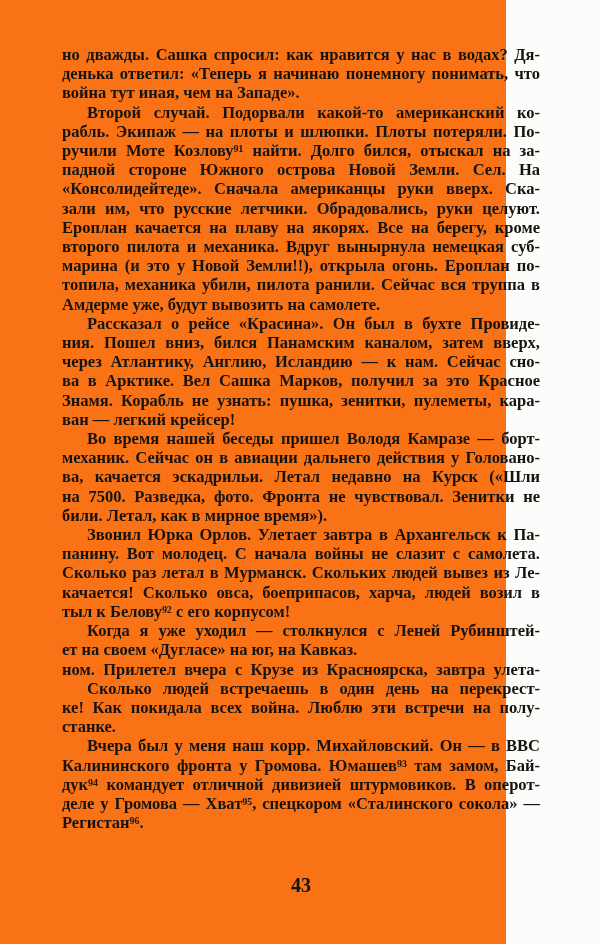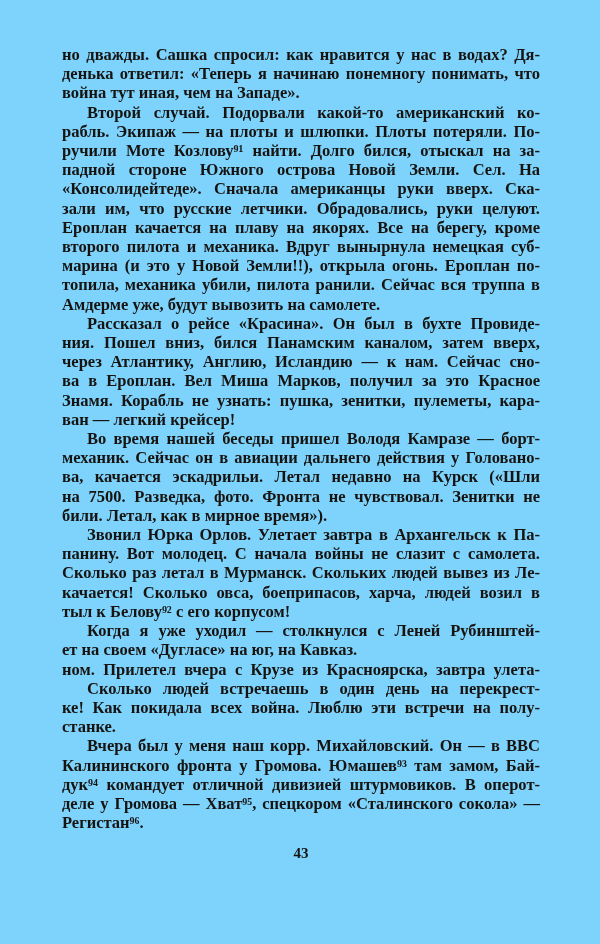--- a/index.html
+++ b/index.html
@@ -8,23 +8,23 @@
   }
   body {
     width: 600px;
     height: 944px;
     background: #fcfcfa;
     overflow: hidden;
     font-family: "Liberation Serif", "DejaVu Serif", serif;
   }
   .page {
     position: relative;
-    width: 600px;
+    width: 506px;
     height: 944px;
-    background: #7dd3fc;
+    background: #f97316;
   }
   .text-block {
     position: absolute;
     left: 62px;
     top: 45px;
     width: 478px;
     color: #161310;
     font-size: 16.5px;
     line-height: 19.2px;
     font-weight: 700;
@@ -37,25 +37,25 @@
   }
   .line.last {
     text-align-last: left;
   }
   .line.indent {
     text-indent: 25px;
   }
   .page-number {
     position: absolute;
     left: 62px;
-    top: 844px;
+    top: 876px;
     width: 478px;
     text-align: center;
     color: #161310;
-    font-size: 15px;
+    font-size: 20px;
     font-weight: 700;
     line-height: 19.2px;
   }
 </style>
 </head>
 <body>
 
 <div class="page">
   <div class="text-block" id="text-block">
       <div class="line">но дважды. Сашка спросил: как нравится у нас в водах? Дя-</div>
@@ -68,21 +68,21 @@
       <div class="line">«Консолидейтеде». Сначала американцы руки вверх. Ска-</div>
       <div class="line">зали им, что русские летчики. Обрадовались, руки целуют.</div>
       <div class="line">Ероплан качается на плаву на якорях. Все на берегу, кроме</div>
       <div class="line">второго пилота и механика. Вдруг вынырнула немецкая суб-</div>
       <div class="line">марина (и это у Новой Земли!!), открыла огонь. Ероплан по-</div>
       <div class="line">топила, механика убили, пилота ранили. Сейчас вся труппа в</div>
       <div class="line last">Амдерме уже, будут вывозить на самолете.</div>
       <div class="line indent">Рассказал о рейсе «Красина». Он был в бухте Провиде-</div>
       <div class="line">ния. Пошел вниз, бился Панамским каналом, затем вверх,</div>
       <div class="line">через Атлантику, Англию, Исландию — к нам. Сейчас сно-</div>
-      <div class="line">ва в Ероплан. Вел Миша Марков, получил за это Красное</div>
+      <div class="line">ва в Арктике. Вел Сашка Марков, получил за это Красное</div>
       <div class="line">Знамя. Корабль не узнать: пушка, зенитки, пулеметы, кара-</div>
       <div class="line last">ван — легкий крейсер!</div>
       <div class="line indent">Во время нашей беседы пришел Володя Камразе — борт-</div>
       <div class="line">механик. Сейчас он в авиации дальнего действия у Головано-</div>
       <div class="line">ва, качается эскадрильи. Летал недавно на Курск («Шли</div>
       <div class="line">на 7500. Разведка, фото. Фронта не чувствовал. Зенитки не</div>
       <div class="line last">били. Летал, как в мирное время»).</div>
       <div class="line indent">Звонил Юрка Орлов. Улетает завтра в Архангельск к Па-</div>
       <div class="line">панину. Вот молодец. С начала войны не слазит с самолета.</div>
       <div class="line">Сколько раз летал в Мурманск. Скольких людей вывез из Ле-</div>

